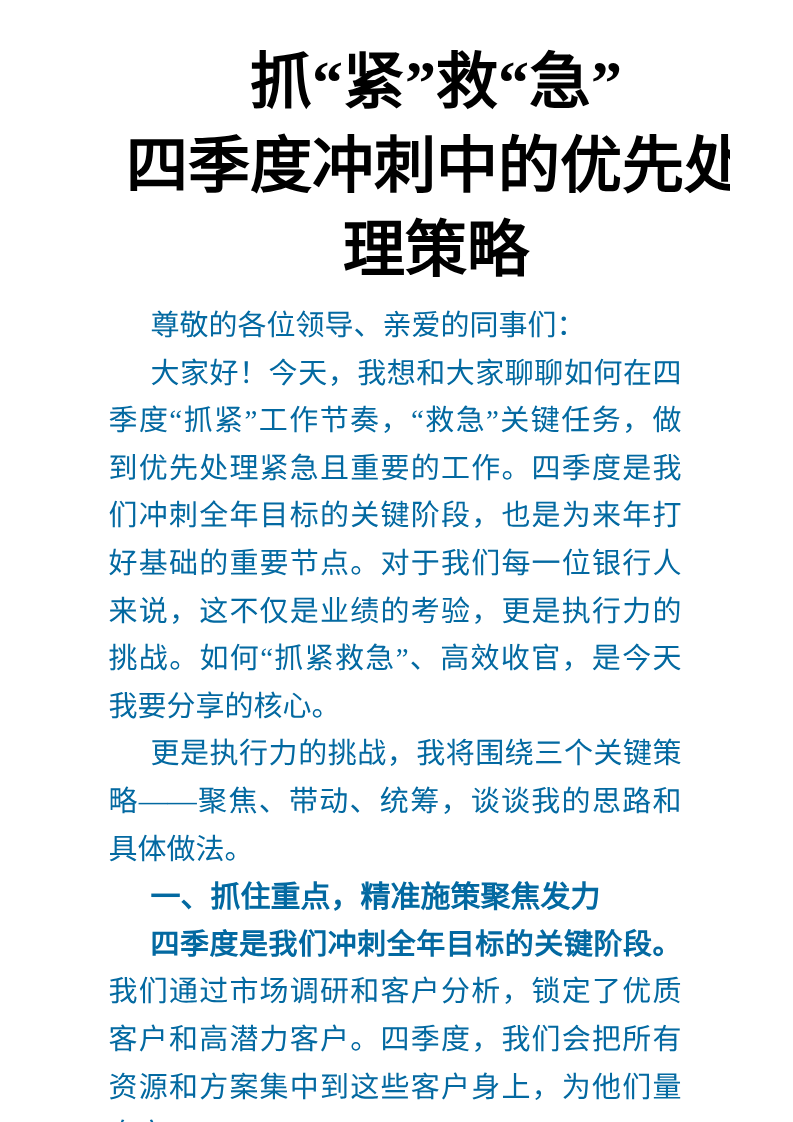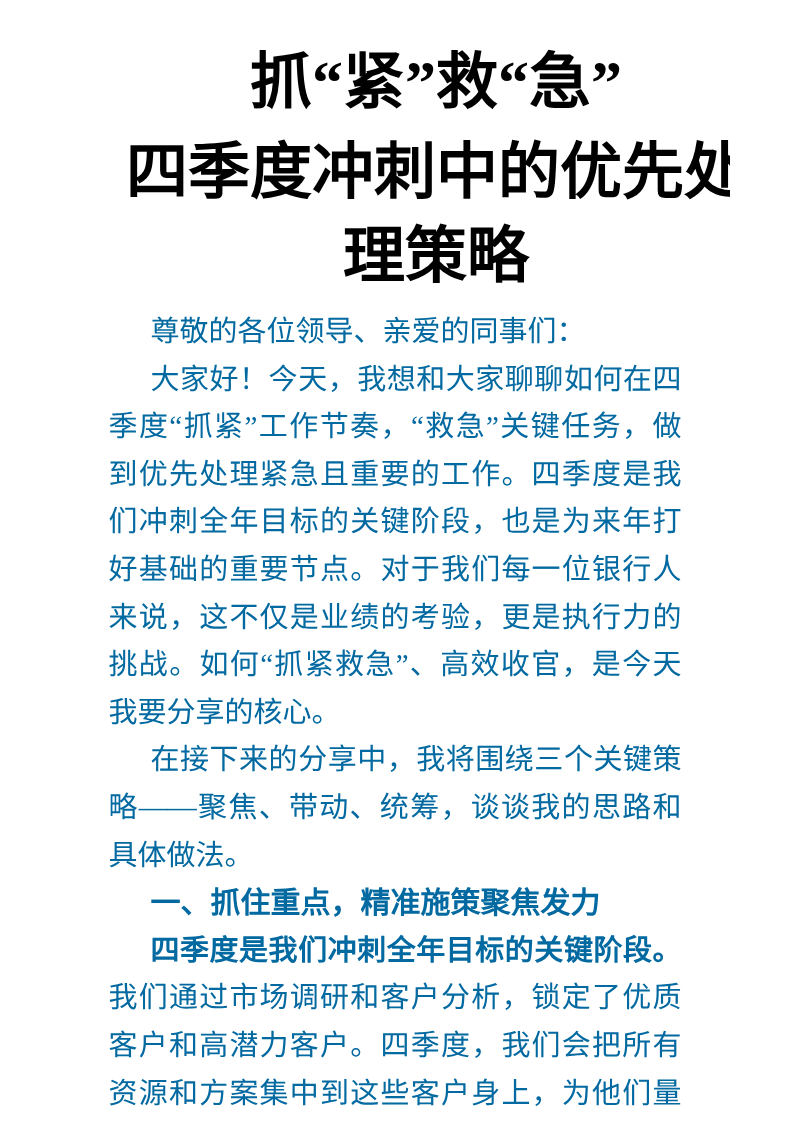--- a/index.html
+++ b/index.html
@@ -26,21 +26,20 @@
     font-weight: 900;
     font-size: 62px;
     line-height: 84px;
     color: #000000;
   }
   .doc-title .title-line {
     display: block;
   }
   .doc-title .title-line-2 {
     display: block;
-    margin-top: 6px;
   }
   .doc-body {
     font-family: "Liberation Serif", "DejaVu Serif", serif;
     font-size: 29px;
     line-height: 47.6px;
     text-align: justify;
     text-justify: inter-ideograph;
     color: #0369a1;
   }
   .doc-body p {
@@ -67,21 +66,21 @@
     <span class="title-line title-line-1">抓“紧”救“急”</span>
     <span class="title-line title-line-2">四季度冲刺中的优先处理策略</span>
   </h1>
 
   <div class="doc-body">
 
     <p>尊敬的各位领导、亲爱的同事们：</p>
 
     <p>大家好！今天，我想和大家聊聊如何在四季度“抓紧”工作节奏，“救急”关键任务，做到优先处理紧急且重要的工作。四季度是我们冲刺全年目标的关键阶段，也是为来年打好基础的重要节点。对于我们每一位银行人来说，这不仅是业绩的考验，更是执行力的挑战。如何“抓紧救急”、高效收官，是今天我要分享的核心。</p>
 
-    <p>在接下来的分享中，我将围绕三个关键策略——聚焦、带动、统筹，谈谈我的思路和具体做法。</p>
+    <p>更是执行力的挑战，我将围绕三个关键策略——聚焦、带动、统筹，谈谈我的思路和具体做法。</p>
 
     <p class="section-heading">一、抓住重点，精准施策聚焦发力</p>
 
 
     <p><span class="bold-lead">四季度是我们冲刺全年目标的关键阶段。</span><span>我们通过市场调研和客户分析，锁定了优质客户和高潜力客户。四季度，我们会把所有资源和方案集中到这些客户身上，为他们量身定</span></p>
 
   </div>
 
 </div>
 

